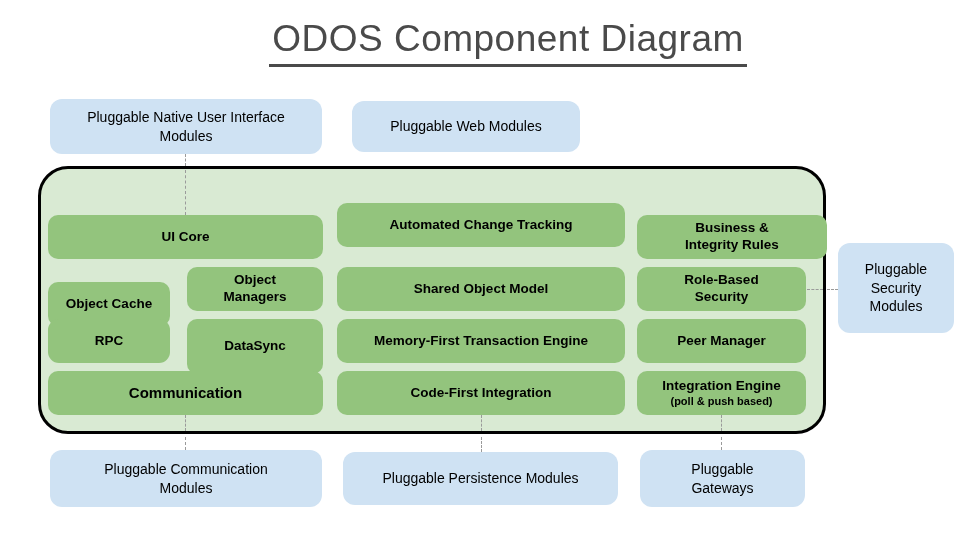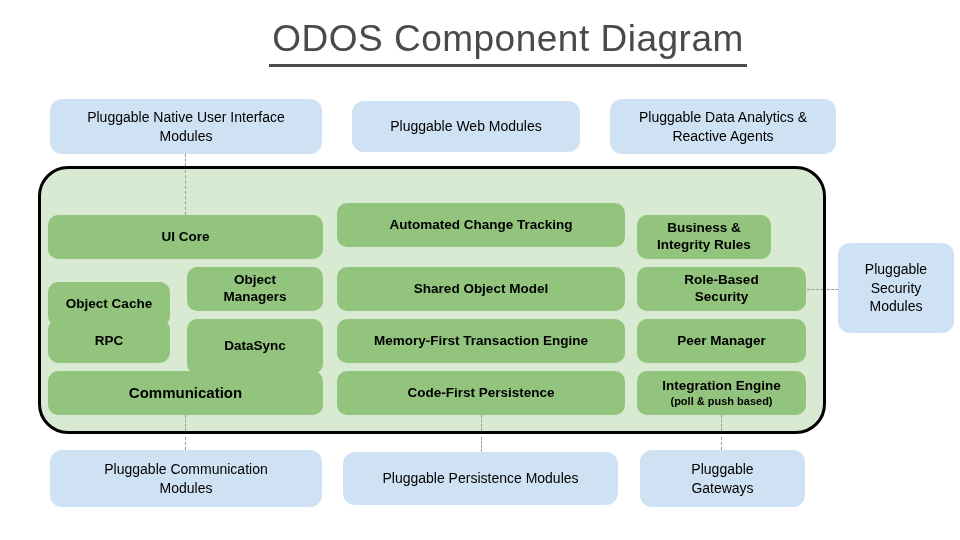--- a/index.html
+++ b/index.html
@@ -47,45 +47,41 @@
     <span class="title-text">ODOS Component Diagram</span>
   </div>
 
   <div class="pbox" style="left:50px; top:99px; width:272px; height:55px;">
     <span>Pluggable Native User Interface
 Modules</span>
   </div>
   <div class="pbox" style="left:352px; top:101px; width:228px; height:51px;align-items:center;">
     <span>Pluggable Web Modules</span>
   </div>
-  <div class="pbox" style="left:610px; top:99px; width:226px; height:55px;">
-    <span>Pluggable Data Analytics &amp;
-Reactive Agents</span>
-  </div>
 
   <div class="mw-container"></div>
 
   <div class="conn-v" style="left:185px; top:154px; height:12px;"></div>
   <div class="conn-v" style="left:185px; top:170px; height:45px;"></div>
   <div class="conn-v" style="left:185px; top:415px; height:16px;"></div>
   <div class="conn-v" style="left:185px; top:437px; height:13px;"></div>
   <div class="conn-v" style="left:481px; top:415px; height:16px;"></div>
   <div class="conn-v" style="left:481px; top:437px; height:15px;"></div>
   <div class="conn-v" style="left:721px; top:415px; height:16px;"></div>
   <div class="conn-v" style="left:721px; top:437px; height:13px;"></div>
   <div class="conn-h" style="left:807px; top:289px; width:16px;"></div>
   <div class="conn-h" style="left:827px; top:289px; width:11px;"></div>
 
   <div class="gbox" style="left:48px; top:215px; width:275px; height:44px;">
     <span>UI Core</span>
   </div>
   <div class="gbox" style="left:337px; top:203px; width:288px; height:44px;">
     <span>Automated Change Tracking</span>
   </div>
-  <div class="gbox" style="left:637px; top:215px; width:134px; height:44px;">
+  <div class="gbox" style="left:637px; top:215px; width:190px; height:44px;">
     <span>Business &amp;
 Integrity Rules</span>
   </div>
 
   <div class="gbox" style="left:48px; top:267px; width:122px; height:44px;margin-top:15px;">
     <span>Object Cache</span>
   </div>
   <div class="gbox" style="left:187px; top:267px; width:136px; height:44px;">
     <span>Object
 Managers</span>
@@ -108,21 +104,21 @@
     <span>Memory-First Transaction Engine</span>
   </div>
   <div class="gbox" style="left:637px; top:319px; width:169px; height:44px;">
     <span>Peer Manager</span>
   </div>
 
   <div class="gbox" style="left:48px; top:371px; width:275px; height:44px;">
     <span class="small-label">Communication</span>
   </div>
   <div class="gbox" style="left:337px; top:371px; width:288px; height:44px;">
-    <span>Code-First Persistence</span>
+    <span>Code-First Integration</span>
   </div>
   <div class="gbox" style="left:637px; top:371px; width:169px; height:44px;">
     <span>Integration Engine</span>
     <span class="sub-label">(poll &amp; push based)</span>
   </div>
 
   <div class="pbox" style="left:50px; top:450px; width:272px; height:57px;">
     <span>Pluggable Communication
 Modules</span>
   </div>

